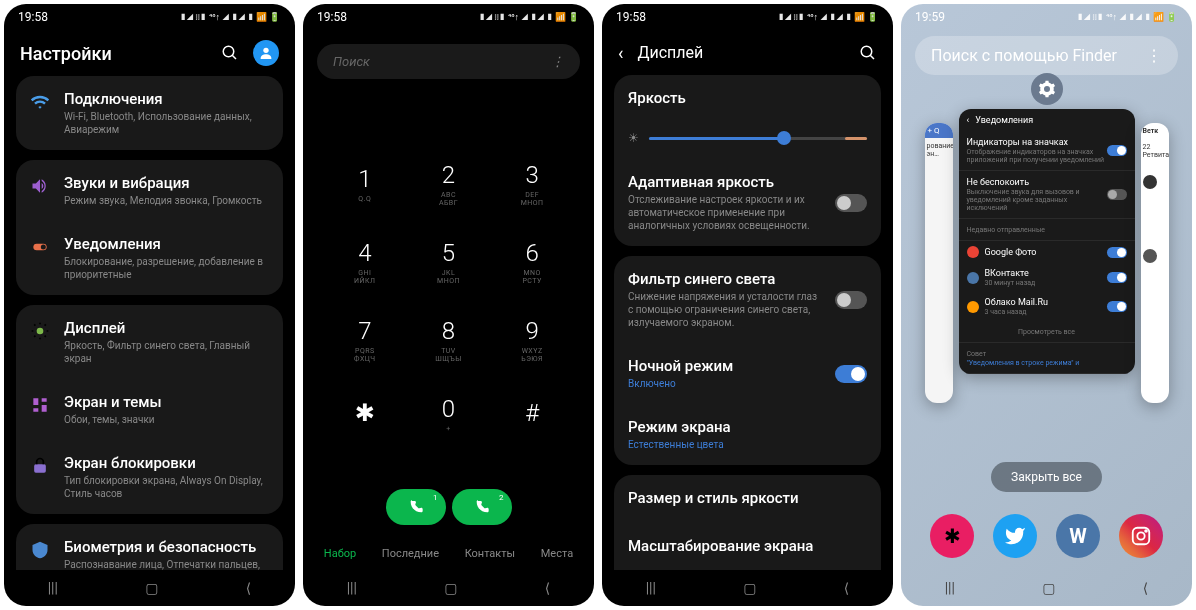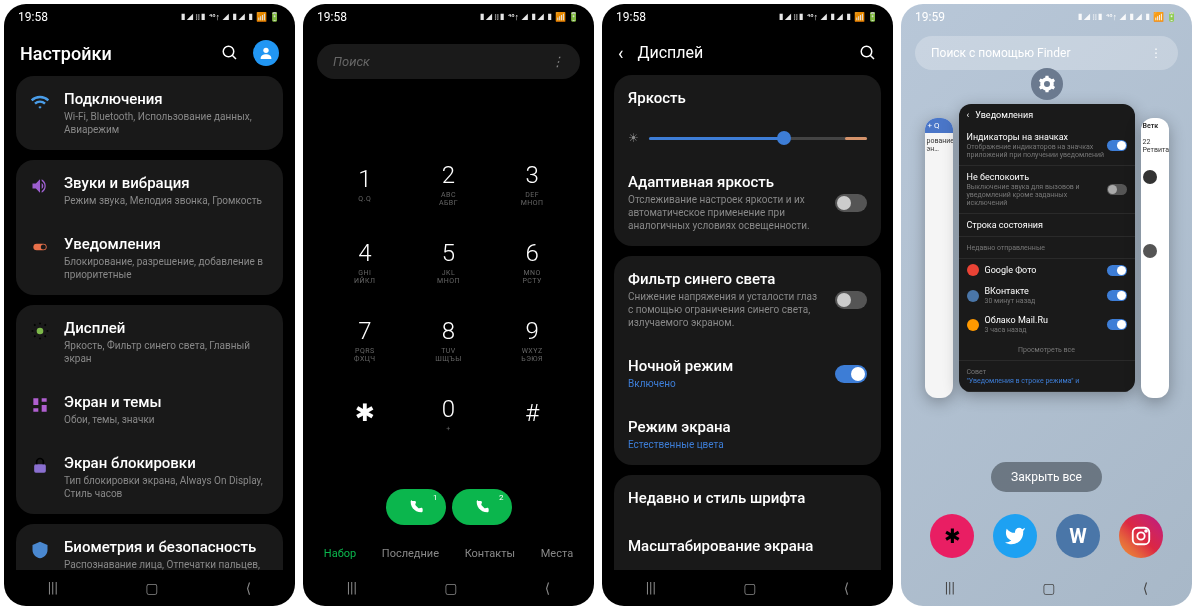--- a/index.html
+++ b/index.html
@@ -48,21 +48,21 @@
 .slider-track::after { content: ''; position: absolute; right: 0; width: 10%; height: 100%; background: #d4926a; border-radius: 2px; }
 .slider-thumb { position: absolute; left: 62%; top: 50%; transform: translate(-50%,-50%); width: 14px; height: 14px; background: #3d7dd6; border-radius: 50%; }
 .toggle { width: 32px; height: 18px; background: #555; border-radius: 10px; position: relative; flex-shrink: 0; }
 .toggle::after { content: ''; position: absolute; top: 2px; left: 2px; width: 14px; height: 14px; background: #ccc; border-radius: 50%; }
 .toggle.on { background: #3d7dd6; }
 .toggle.on::after { left: auto; right: 2px; background: #fff; }
 .item.with-toggle { align-items: center; }
 
 
 .finder { background: rgba(255,255,255,0.25); border-radius: 20px; margin: 6px 14px; padding: 10px 16px; display: flex; justify-content: space-between; align-items: center; }
-.finder span { color: #fff; font-size: 12px; }
+.finder span { color: #fff; font-size: 16px; }
 .recents-area { flex: 1; position: relative; padding: 10px 0; display: flex; align-items: flex-start; justify-content: center; gap: 6px; }
 .settings-gear { position: absolute; top: -8px; left: 50%; transform: translateX(-50%); width: 32px; height: 32px; background: #6b7a8f; border-radius: 50%; display: flex; align-items: center; justify-content: center; z-index: 10; }
 .recent-card { background: #fff; border-radius: 12px; overflow: hidden; box-shadow: 0 4px 16px rgba(0,0,0,0.3); }
 .recent-card.side { width: 28px; height: 280px; margin-top: 32px; background: #f5f5f5; }
 .recent-card.main { width: 176px; margin-top: 18px; background: #1a1a1a; }
 .rc-header { display: flex; align-items: center; gap: 6px; padding: 6px 8px; font-size: 9px; color: #fff; }
 .rc-item { padding: 6px 8px; border-bottom: 1px solid #2a2a2a; }
 .rc-item-title { color: #fff; font-size: 9px; }
 .rc-item-sub { color: #777; font-size: 7px; margin-top: 1px; }
 .rc-item.with-toggle { display: flex; align-items: center; justify-content: space-between; }
@@ -347,21 +347,21 @@
         <div class="item">
           <div class="item-text">
             <div class="item-title">Режим экрана</div>
             <div class="item-sub accent">Естественные цвета</div>
           </div>
         </div>
       </div>
     <div class="card" id="s3-card3">
         <div class="item">
           <div class="item-text">
-            <div class="item-title">Недавно и стиль шрифта</div>
+            <div class="item-title">Размер и стиль яркости</div>
           </div>
         </div>
         <div class="item">
           <div class="item-text">
             <div class="item-title">Масштабирование экрана</div>
           </div>
         </div>
         <div class="item"></div>
       </div>
   </div>
@@ -408,23 +408,20 @@
             <div class="rc-toggle"></div>
           </div>
           <div class="rc-item with-toggle">
             <div class="rc-app-text">
               <div class="rc-item-title">Не беспокоить</div>
               <div class="rc-item-sub">Выключение звука для вызовов и уведомлений кроме заданных исключений</div>
             </div>
             <div class="rc-toggle off"></div>
           </div>
         </div>
-      <div class="rc-item">
-        <div class="rc-item-title">Строка состояния</div>
-      </div>
       <div class="rc-item">
         <div class="rc-item-sub">Недавно отправленные</div>
       </div>
       <div id="rc-apps">
           <div class="rc-app">
             <div class="rc-app-icon" style="background:#ea4335;"></div>
             <div class="rc-app-text">
               <div class="rc-item-title">Google Фото</div>
               <div class="rc-item-sub"></div>
             </div>

